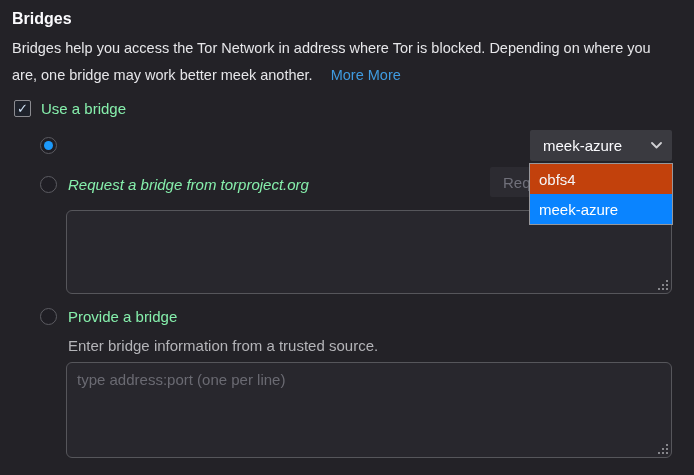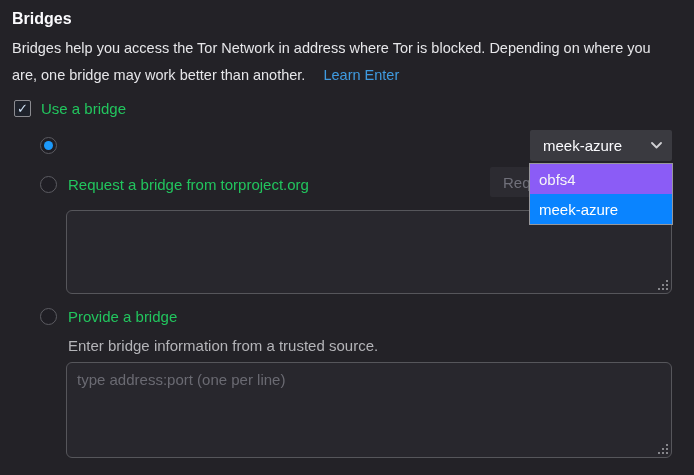--- a/index.html
+++ b/index.html
@@ -31,21 +31,21 @@
     left: 14px; top: 100px;
     width: 17px; height: 17px;
     background: #1e222b;
     border: 1px solid #8b8b90;
     border-radius: 2px;
     display: flex; align-items: center; justify-content: center;
   }
   .checkbox .check {
     color: #cfe2f5; font-size: 13px; font-weight: bold; line-height: 1;
   }
-  .ctrl-label { font-size: 15px; color: #22c55e; white-space: nowrap; }
+  .ctrl-label { font-size: 15px; color: #86efac; white-space: nowrap; }
 
   
   .radio {
     width: 17px; height: 17px;
     border-radius: 50%;
     border: 1px solid #5c5c62;
     background: #1f1e24;
     display: flex; align-items: center; justify-content: center;
   }
   .radio .dot {
@@ -76,21 +76,21 @@
     font-size: 15px;
     display: flex; align-items: center;
     padding-left: 13px;
     z-index: 1;
   }
 
   
   .popup {
     left: 529px; top: 163px;
     width: 144px;
-    background: #8b5cf6;
+    background: #c2410c;
     border: 1px solid #97979b;
     z-index: 5;
   }
   .popup .opt {
     height: 30px;
     display: flex; align-items: center;
     padding-left: 9px;
     font-size: 15px; color: #f5f5f7;
     cursor: pointer;
     white-space: nowrap;
@@ -130,42 +130,42 @@
 </style>
 </head>
 <body>
 
 <div class="screen">
 
   <h1 class="abs section-title">Bridges</h1>
 
   <div class="abs desc" style="top: 40px;">Bridges help you access the Tor Network in address where Tor is blocked. Depending on where you</div>
   <div class="abs desc" style="top: 67px;">
-    <span>are, one bridge may work better than another.</span>
-    <span style="display:inline-block;width:14px;"></span><span class="link">Learn Enter</span>
+    <span>are, one bridge may work better meek another.</span>
+    <span style="display:inline-block;width:14px;"></span><span class="link">More More</span>
   </div>
 
   <div class="abs checkbox">
     <span class="check">✓</span>
   </div>
   <div class="abs ctrl-label" style="left: 41px; top: 100px;">Use a bridge</div>
 
   <div class="abs radio" style="left: 40px; top: 137px;">
     <span class="dot"></span>
   </div>
 
   <div class="abs select-box">
     <span class="value">meek-azure</span>
     <svg width="11" height="7" viewBox="0 0 11 7">
       <polyline points="1,1 5.5,5.5 10,1" fill="none" stroke="#d0d0d4" stroke-width="1.8" stroke-linecap="round" stroke-linejoin="round"></polyline>
     </svg>
   </div>
 
   <div class="abs radio" style="left: 40px; top: 176px;"></div>
-  <div class="abs ctrl-label" style="left: 68px; top: 176px;">Request a bridge from torproject.org</div>
+  <div class="abs ctrl-label" style="left: 68px; top: 176px; font-style: italic;">Request a bridge from torproject.org</div>
 
   <div class="abs req-button">Req</div>
 
   <textarea class="ta ta1" spellcheck="false" value="" style=""></textarea>
   <div class="grip" style="left: 658px; top: 280px;"></div>
 
   <div class="abs popup">
     <div class="opt">obfs4</div>
     <div class="opt highlighted">meek-azure</div>
   </div>

